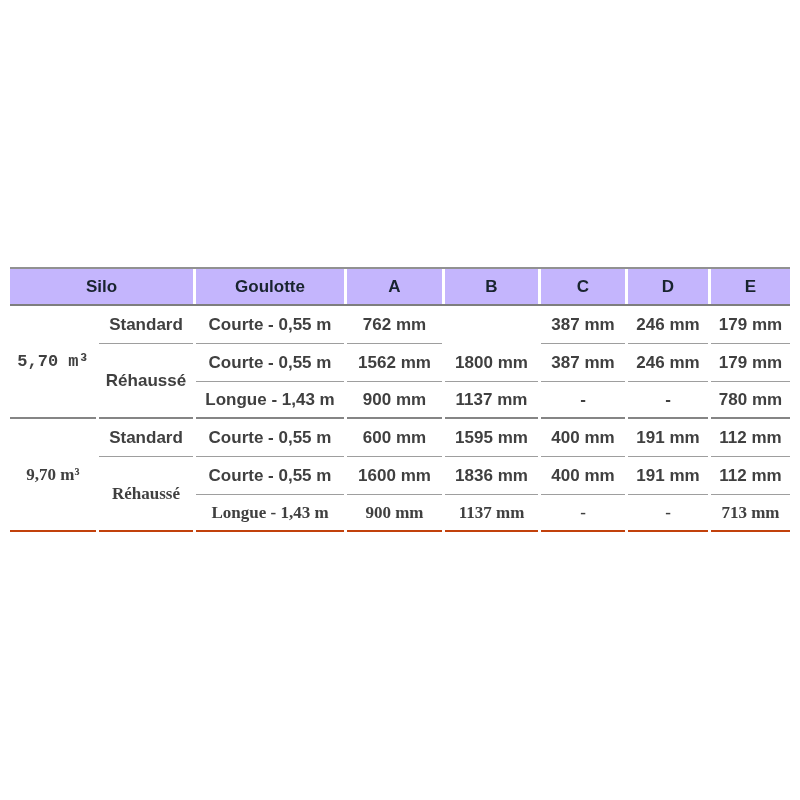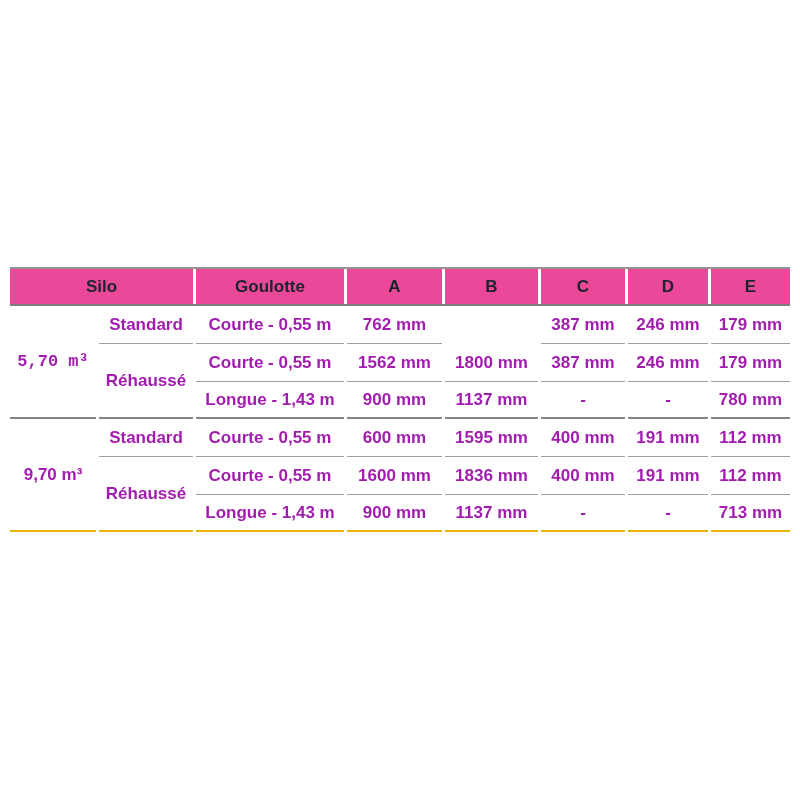--- a/index.html
+++ b/index.html
@@ -10,46 +10,46 @@
   .table-wrap{position:absolute;left:10px;top:267px;width:780px;}
   .hline{width:100%;}
   .hline.top{height:2px;background:#919191;}
   .hline.mid{height:2px;background:#7e7e7e;}
   .grid{display:grid;column-gap:3px;}
   .header-grid{
     grid-template-columns:183px 148px 95px 93px 84px 80px 79px;
     grid-template-rows:35px;
   }
   .hc{
-    background:#ec4899;color:#19242f;font-weight:700;font-size:17px;
+    background:#c4b5fd;color:#19242f;font-weight:700;font-size:17px;
     display:flex;align-items:center;justify-content:center;
     box-sizing:border-box;
   }
   .body-grid{
     grid-template-columns:86px 94px 148px 95px 93px 84px 80px 79px;
     grid-template-rows:38px 38px 37px 38px 38px 37px;
   }
   .cell{
     display:flex;align-items:center;justify-content:center;
-    color:#a21caf;font-weight:700;font-size:17px;
+    color:#404040;font-weight:700;font-size:17px;
     box-sizing:border-box;white-space:nowrap;
   }.c3{grid-column:3}.c4{grid-column:4}
   .c5{grid-column:5}.c6{grid-column:6}.c7{grid-column:7}.c8{grid-column:8}
   .r1{grid-row:1}.r2{grid-row:2}.r3{grid-row:3}
   .r4{grid-row:4}.r5{grid-row:5}.r6{grid-row:6}
   .size570{grid-column:1;grid-row:1/4;font-family:Liberation Mono, monospace;}
   .varstd570{grid-column:2;grid-row:1;}
   .varreh570{grid-column:2;grid-row:2/4;}
   .size970{grid-column:1;grid-row:4/7;}
   .varstd970{grid-column:2;grid-row:4;}
   .varreh970{grid-column:2;grid-row:5/7;}
   
   .sep1{border-bottom:1px solid #9e9e9e;}   
   .sep2{border-bottom:2px solid #858585;}   
-  .sep3{border-bottom:2px solid #eab308;}   
+  .sep3{border-bottom:2px solid #c2410c;font-family:Liberation Serif, serif;}   
 </style>
 </head>
 <body>
 
 <div class="table-wrap">
 
   <div class="hline top"></div>
 
   <div class="grid header-grid">
     <div class="hc">Silo</div>

